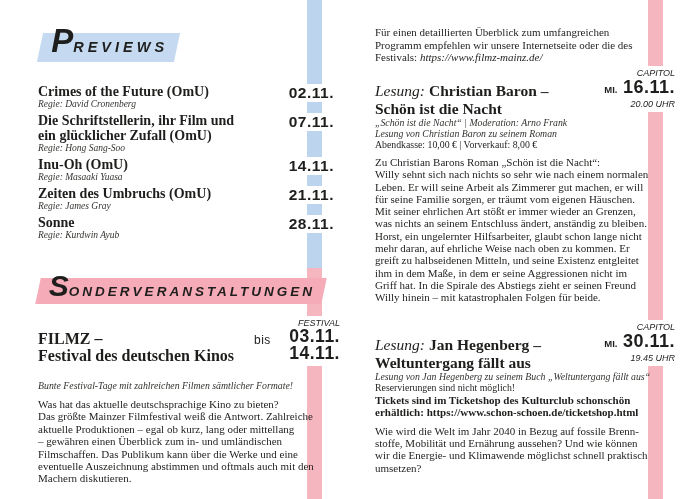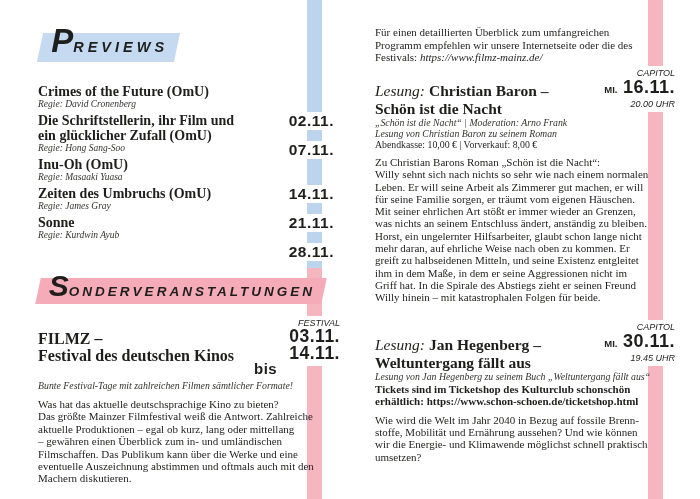--- a/index.html
+++ b/index.html
@@ -22,30 +22,30 @@
   #sonder-header .inner{position:relative;top:-4px;}
   #sonder-header .big{font-size:30px;line-height:24px;}
   #sonder-header .small{font-size:13.5px;letter-spacing:3px;}
   
   .film-list{position:absolute;left:38px;top:84px;width:296px;z-index:1;}
   .film-row{position:relative;margin-bottom:3px;}
   .film-title{font-weight:bold;font-size:14px;line-height:15px;width:250px;}
   .film-regie{font-style:italic;font-size:9.5px;line-height:11px;color:#33332f;}
   .film-date{position:absolute;right:0;top:0;background:#fff;z-index:2;
         font-family:"Liberation Sans",sans-serif;font-weight:bold;font-size:15.5px;
-        line-height:15px;letter-spacing:0.5px;padding:1px 0 2px 5px;margin-top:28px;}
+        line-height:15px;letter-spacing:0.5px;padding:1px 0 2px 5px;}
   .filmz-block{position:absolute;left:38px;top:330px;width:296px;z-index:1;}
   .filmz-title{font-weight:bold;font-size:16px;line-height:17px;}
   .filmz-sub{font-style:italic;font-size:9.8px;line-height:12px;margin-top:16px;color:#33332f;}
   .body-text{font-size:11px;line-height:12.4px;margin-top:6px;}
   .festival-date{position:absolute;left:250px;top:316px;width:84px;z-index:2;background:#fff;
         text-align:right;font-family:"Liberation Sans",sans-serif;padding:2px 0 4px 6px;}
   .festival-label{font-style:italic;font-size:9px;line-height:10px;}
   .festival-dates{font-weight:bold;font-size:17.5px;line-height:17px;letter-spacing:0.5px;position:relative;}
-  .festival-bis{position:absolute;left:-2px;top:4px;font-size:15px;font-weight:bold;margin-top:28px;}
+  .festival-bis{position:absolute;left:-2px;top:4px;font-size:12px;font-weight:normal;}
   
   .right-col{position:absolute;left:375px;top:0;width:292px;z-index:1;}
   .intro{position:absolute;left:0;top:26px;font-size:11px;line-height:12.6px;width:280px;}
   .intro .url{font-style:italic;}
   .event-head .prefix{font-style:italic;font-size:15.5px;}
   .event-head .bold{font-weight:bold;font-size:15.5px;}
   .event-head{line-height:17.5px;}
   .meta{font-style:italic;font-size:9.8px;line-height:11px;color:#33332f;}
   .meta-plain{font-style:normal;font-size:9.8px;line-height:11px;color:#1e1e1c;}
   .note{font-weight:bold;font-size:11px;line-height:12.4px;margin-top:1px;}
@@ -138,20 +138,21 @@
       <div class="event-body">Zu Christian Barons Roman „Schön ist die Nacht“:<br>Willy sehnt sich nach nichts so sehr wie nach einem normalen<br>Leben. Er will seine Arbeit als Zimmerer gut machen, er will<br>für seine Familie sorgen, er träumt vom eigenen Häuschen.<br>Mit seiner ehrlichen Art stößt er immer wieder an Grenzen,<br>was nichts an seinem Entschluss ändert, anständig zu bleiben.<br>Horst, ein ungelernter Hilfsarbeiter, glaubt schon lange nicht<br>mehr daran, auf ehrliche Weise nach oben zu kommen. Er<br>greift zu halbseidenen Mitteln, und seine Existenz entgleitet<br>ihm in dem Maße, in dem er seine Aggressionen nicht im<br>Griff hat. In die Spirale des Abstiegs zieht er seinen Freund<br>Willy hinein – mit katastrophalen Folgen für beide.</div>
     </div>
 
     <div id="event2">
       <div class="event-head">
         <span class="prefix">Lesung:</span>
         <span class="bold">Jan Hegenberg –</span><br>
         <span class="bold">Weltuntergang fällt aus</span>
       </div>
       <div class="meta">Lesung von Jan Hegenberg zu seinem Buch „Weltuntergang fällt aus“</div>
+      <div class="meta-plain">Reservierungen sind nicht möglich!</div>
       <div class="note">Tickets sind im Ticketshop des Kulturclub schonschön</div>
       <div class="note" style="margin-top:0;">erhältlich: https://www.schon-schoen.de/ticketshop.html</div>
       <div class="event-body">Wie wird die Welt im Jahr 2040 in Bezug auf fossile Brenn-<br>stoffe, Mobilität und Ernährung aussehen? Und wie können<br>wir die Energie- und Klimawende möglichst schnell praktisch<br>umsetzen?</div>
     </div>
   </div>
 
   <div class="venue-date" id="venue1">
     <div class="venue-label">CAPITOL</div>
     <div class="venue-dateline"><span class="venue-day">MI.</span> <span>16.11.</span></div>
     <div class="venue-time">20.00 UHR</div>

